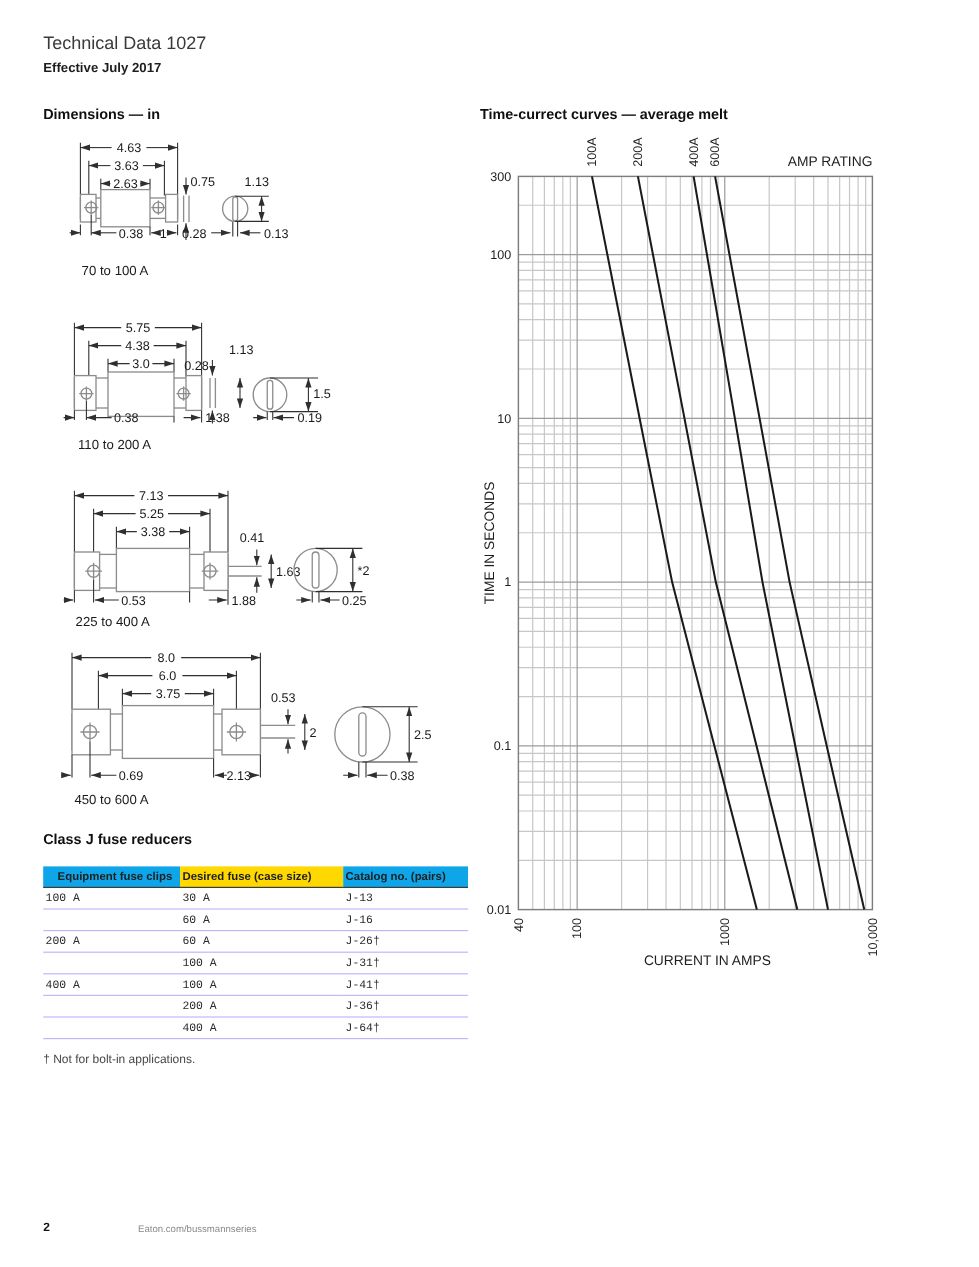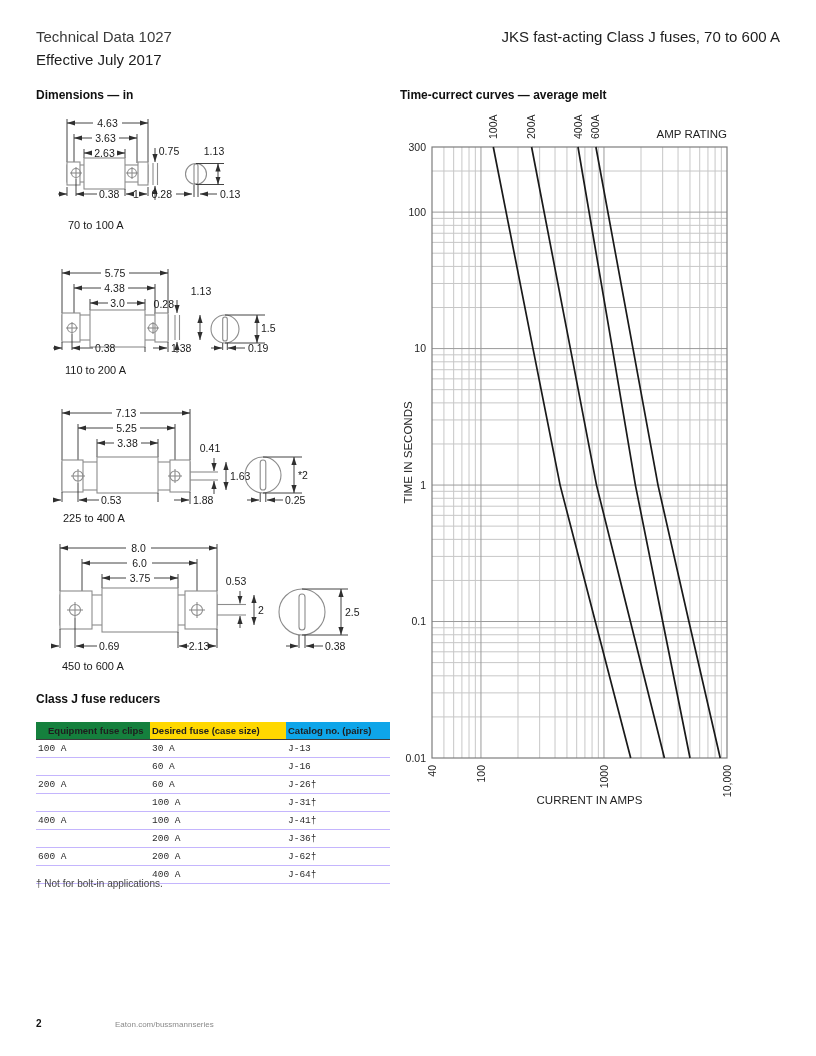--- a/index.html
+++ b/index.html
@@ -1,21 +1,21 @@
 <!DOCTYPE html>
 <html><head>
 <meta charset="utf-8">
 <style>
   html,body{margin:0;padding:0;background:#ededed;}
   .page{position:relative;width:816px;height:1056px;background:#ffffff;margin:0 auto;
         font-family:"Liberation Sans",sans-serif;overflow:hidden;color:#1d1d1d;}
   .abs{position:absolute;}
   .doc-title{font-size:15px;color:#3a3a3a;}
   .prod-title{font-size:15px;color:#1d1d1d;text-align:right;width:380px;}
-  .eff{font-size:15px;font-weight:normal;color:#1d1d1d;}
+  .eff{font-size:11px;font-weight:bold;color:#1d1d1d;}
   .sec-h{font-size:12px;font-weight:bold;color:#101010;}
   svg text{font-family:"Liberation Sans",sans-serif;}
   .dt{font-size:10.5px;fill:#1a1a1a;}
   .cap{font-size:11px;fill:#1a1a1a;}
   .pl{stroke:#8c8c8c;fill:#ffffff;stroke-width:1.1;}
   .pln{stroke:#8c8c8c;fill:none;stroke-width:1.1;}
   .dl{stroke:#2f2f2f;stroke-width:0.9;fill:none;}
   .ctick{font-size:10.5px;fill:#1f1f1f;}
   .clab{font-size:11.5px;fill:#1f1f1f;}
   table.red{border-collapse:collapse;width:354px;font-size:9.5px;color:#2b2b2b;table-layout:fixed;}
@@ -26,21 +26,20 @@
   .pgnum{font-size:10px;font-weight:bold;color:#111;}
   .url{font-size:8px;color:#8a8a8a;}
 </style>
 </head>
 <body>
 
 <div class="page">
 
   <div class="abs doc-title" style="left:36px;top:28px">Technical Data 1027</div>
   <div class="abs eff" style="left:36px;top:51px">Effective July 2017</div>
-  <div class="abs prod-title" style="left:400px;top:28px">JKS fast-acting Class J fuses, 70 to 600 A</div>
 
   <div class="abs sec-h" style="left:36px;top:88px">Dimensions — in</div>
   <div class="abs sec-h" style="left:400px;top:88px">Time-currect curves — average melt</div>
 
   <svg class="abs" style="left:50px;top:110px" width="340" height="130" viewBox="0 0 340 130">
     <defs>
       <marker id="arr" orient="auto-start-reverse" markerUnits="userSpaceOnUse" markerWidth="9" markerHeight="8" refX="8" refY="3">
         <path d="M0,0.4 L8,3 L0,5.6 Z" fill="#2f2f2f"></path>
       </marker>
     </defs>
@@ -381,21 +380,21 @@
 
   <div class="abs sec-h" style="left:36px;top:692px">Class J fuse reducers</div>
   <table class="red abs" style="left:36px;top:722px">
     <colgroup>
         <col style="width:114px">
         <col style="width:136px">
         <col style="width:104px">
       </colgroup>
     <thead>
       <tr>
-        <th style="background: #15803d; padding-left: 12px;">Equipment fuse clips</th>
+        <th style="background: #0ea5e9; padding-left: 12px;">Equipment fuse clips</th>
         <th style="background: rgb(255, 216, 0);">Desired fuse (case size)</th>
         <th style="background: #0ea5e9;">Catalog no. (pairs)</th>
       </tr>
     </thead>
     <tbody>
         <tr>
           <td>100 A</td>
           <td>30 A</td>
           <td>J-13</td>
         </tr>
@@ -418,25 +417,20 @@
           <td>400 A</td>
           <td>100 A</td>
           <td>J-41†</td>
         </tr>
         <tr>
           <td></td>
           <td>200 A</td>
           <td>J-36†</td>
         </tr>
         <tr>
-          <td>600 A</td>
-          <td>200 A</td>
-          <td>J-62†</td>
-        </tr>
-        <tr>
           <td></td>
           <td>400 A</td>
           <td>J-64†</td>
         </tr>
       </tbody>
   </table>
   <div class="abs fn" style="left:36px;top:878px">†  Not for bolt-in applications.</div>
 
   <div class="abs pgnum" style="left:36px;top:1018px">2</div>
   <div class="abs url" style="left:115px;top:1020px">Eaton.com/bussmannseries</div>

